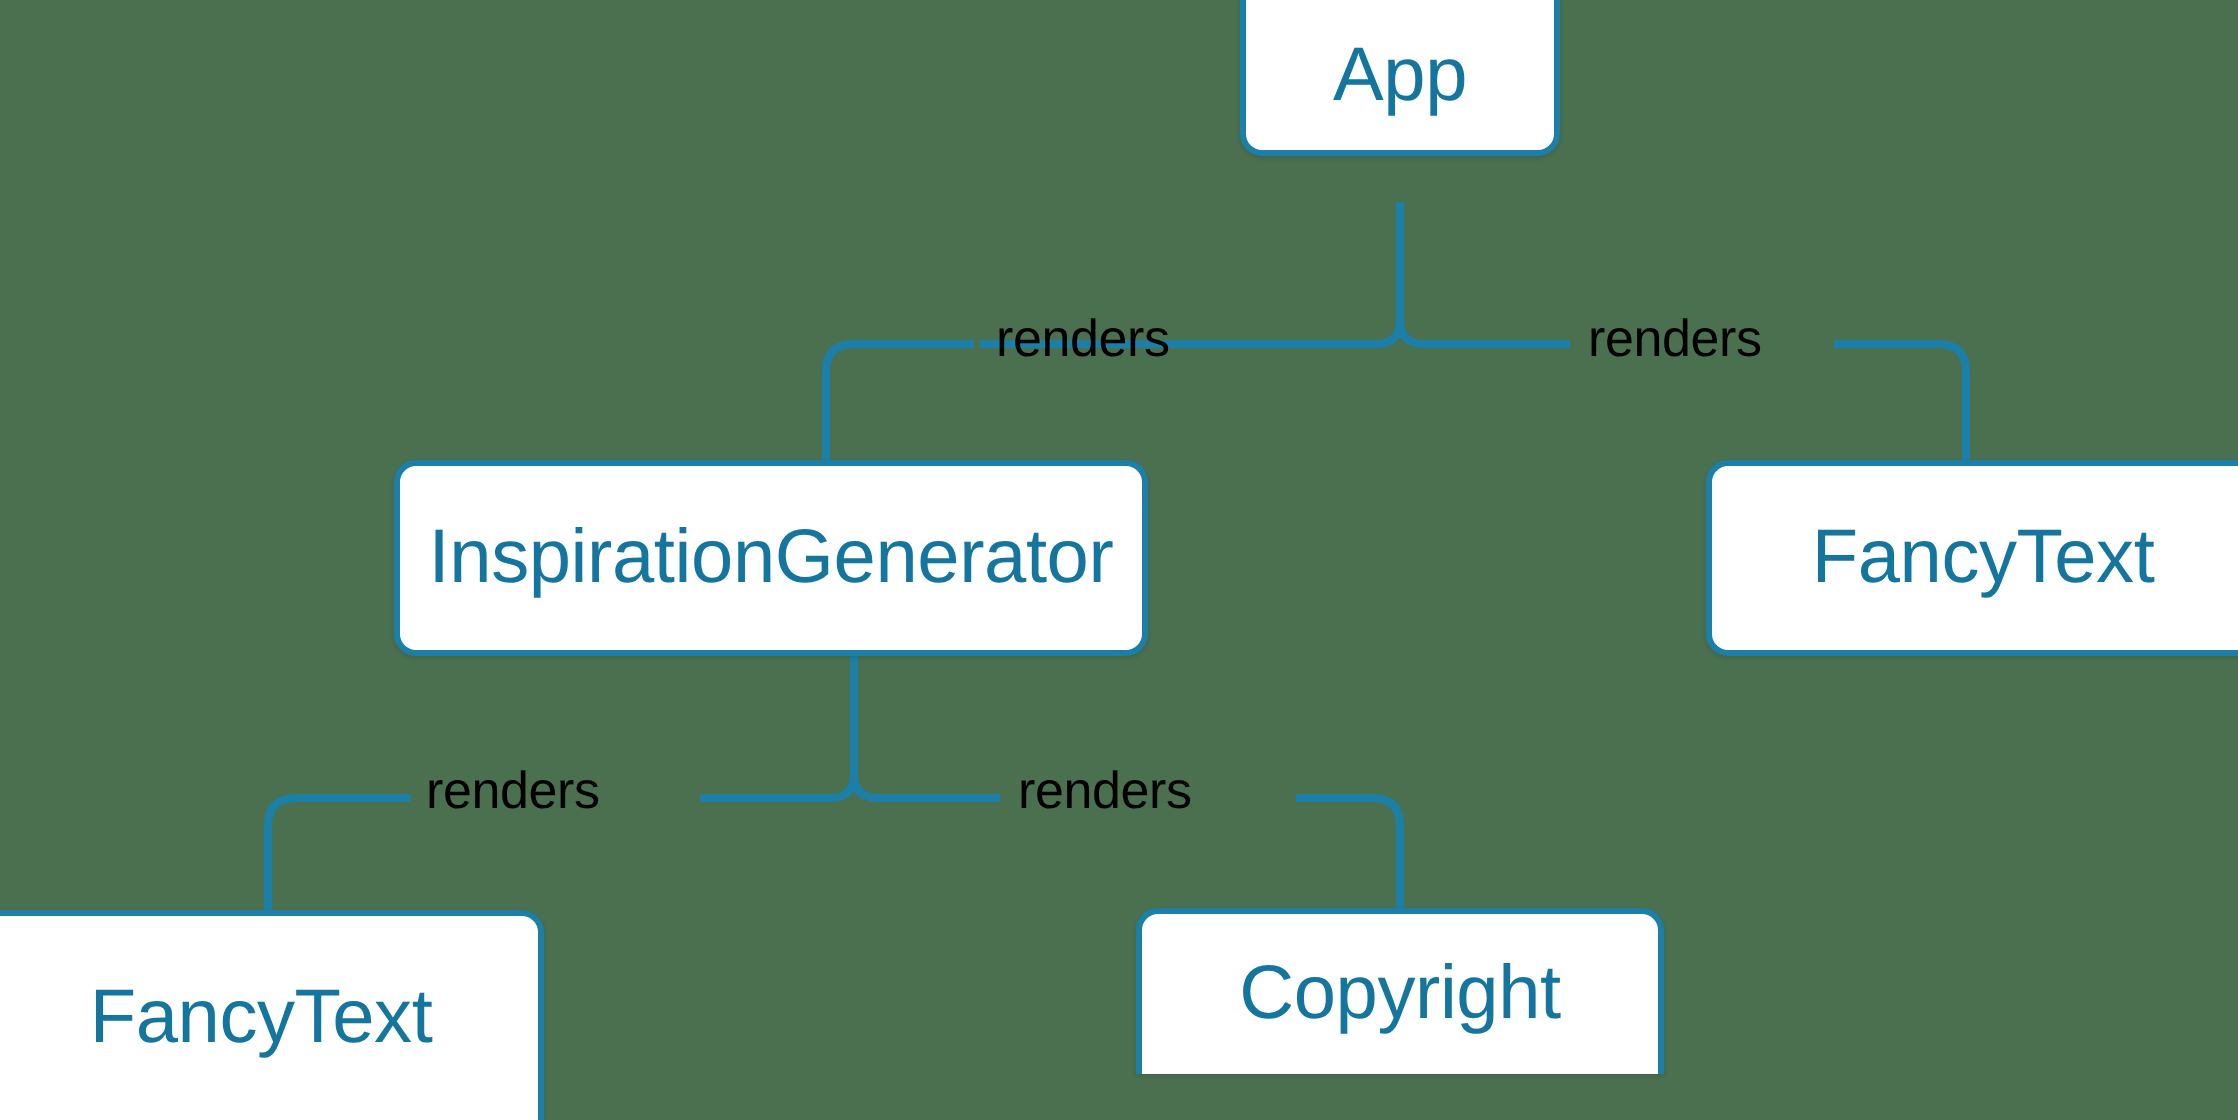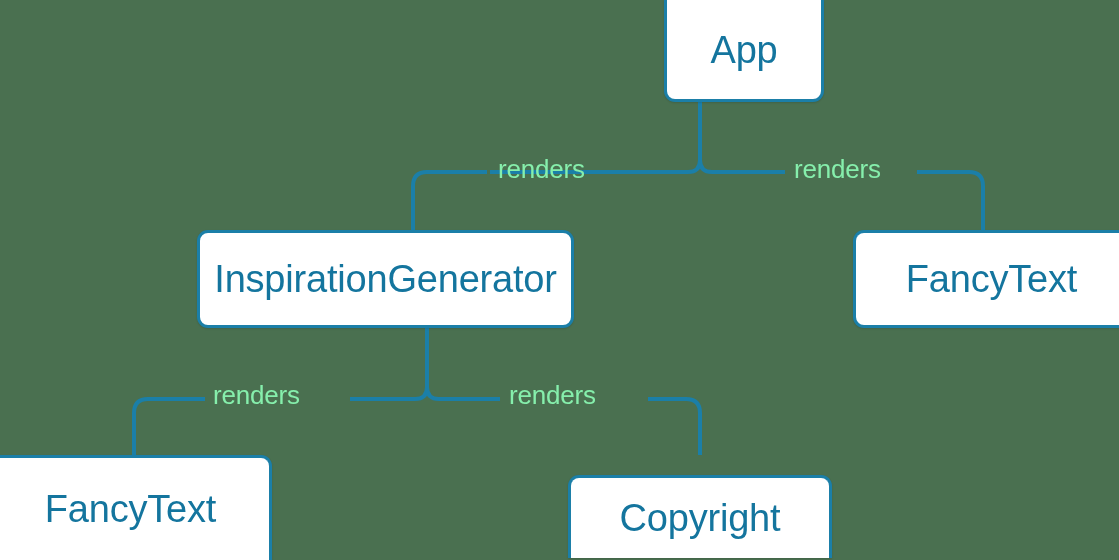--- a/index.html
+++ b/index.html
@@ -43,25 +43,24 @@
     box-shadow: 0 1px 2px rgba(0,0,0,0.12);
   }
   .node-label {
     white-space: nowrap;
     line-height: 1;
   }
   #node-app {
     left: 620px;
     top: 0px;
     width: 160px;
-    height: 102px;
+    height: 78px;
     border-top: none;
     border-top-left-radius: 0;
     border-top-right-radius: 0;
-    margin-left: 44px;
   }
   #node-app .node-label { font-size: 38px; }
 
   #node-inspiration {
     left: 197px;
     top: 230px;
     width: 377px;
     height: 98px;
   }
   #node-inspiration .node-label { font-size: 38px; }
@@ -85,39 +84,39 @@
     border-left: none;
     border-bottom: none;
     border-top-left-radius: 0;
     border-bottom-left-radius: 0;
     border-bottom-right-radius: 0;
   }
   #node-fancytext-bottom .node-label { font-size: 38px; }
 
   #node-copyright {
     left: 568px;
-    top: 475px;
+    top: 454px;
     width: 264px;
     height: 83px;
     border-bottom: none;
     border-bottom-left-radius: 0;
     border-bottom-right-radius: 0;
     align-items: center;
   }
   #node-copyright .node-label { font-size: 38px; }
 
   .edge-path {
     fill: none;
     stroke: #1b7fa8;
     stroke-width: 4;
     stroke-linecap: butt;
   }
   .edge-label {
     position: absolute;
-    color: #86efac;
+    color: #000000;
     font-family: "Liberation Sans", sans-serif;
     font-size: 26px;
     font-weight: 400;
     white-space: nowrap;
     line-height: 1;
     z-index: 3;
     letter-spacing: -0.2px;
   }
   #edge-label-app-inspiration { left: 498px; top: 156px; }
   #edge-label-app-fancytext   { left: 794px; top: 156px; }

